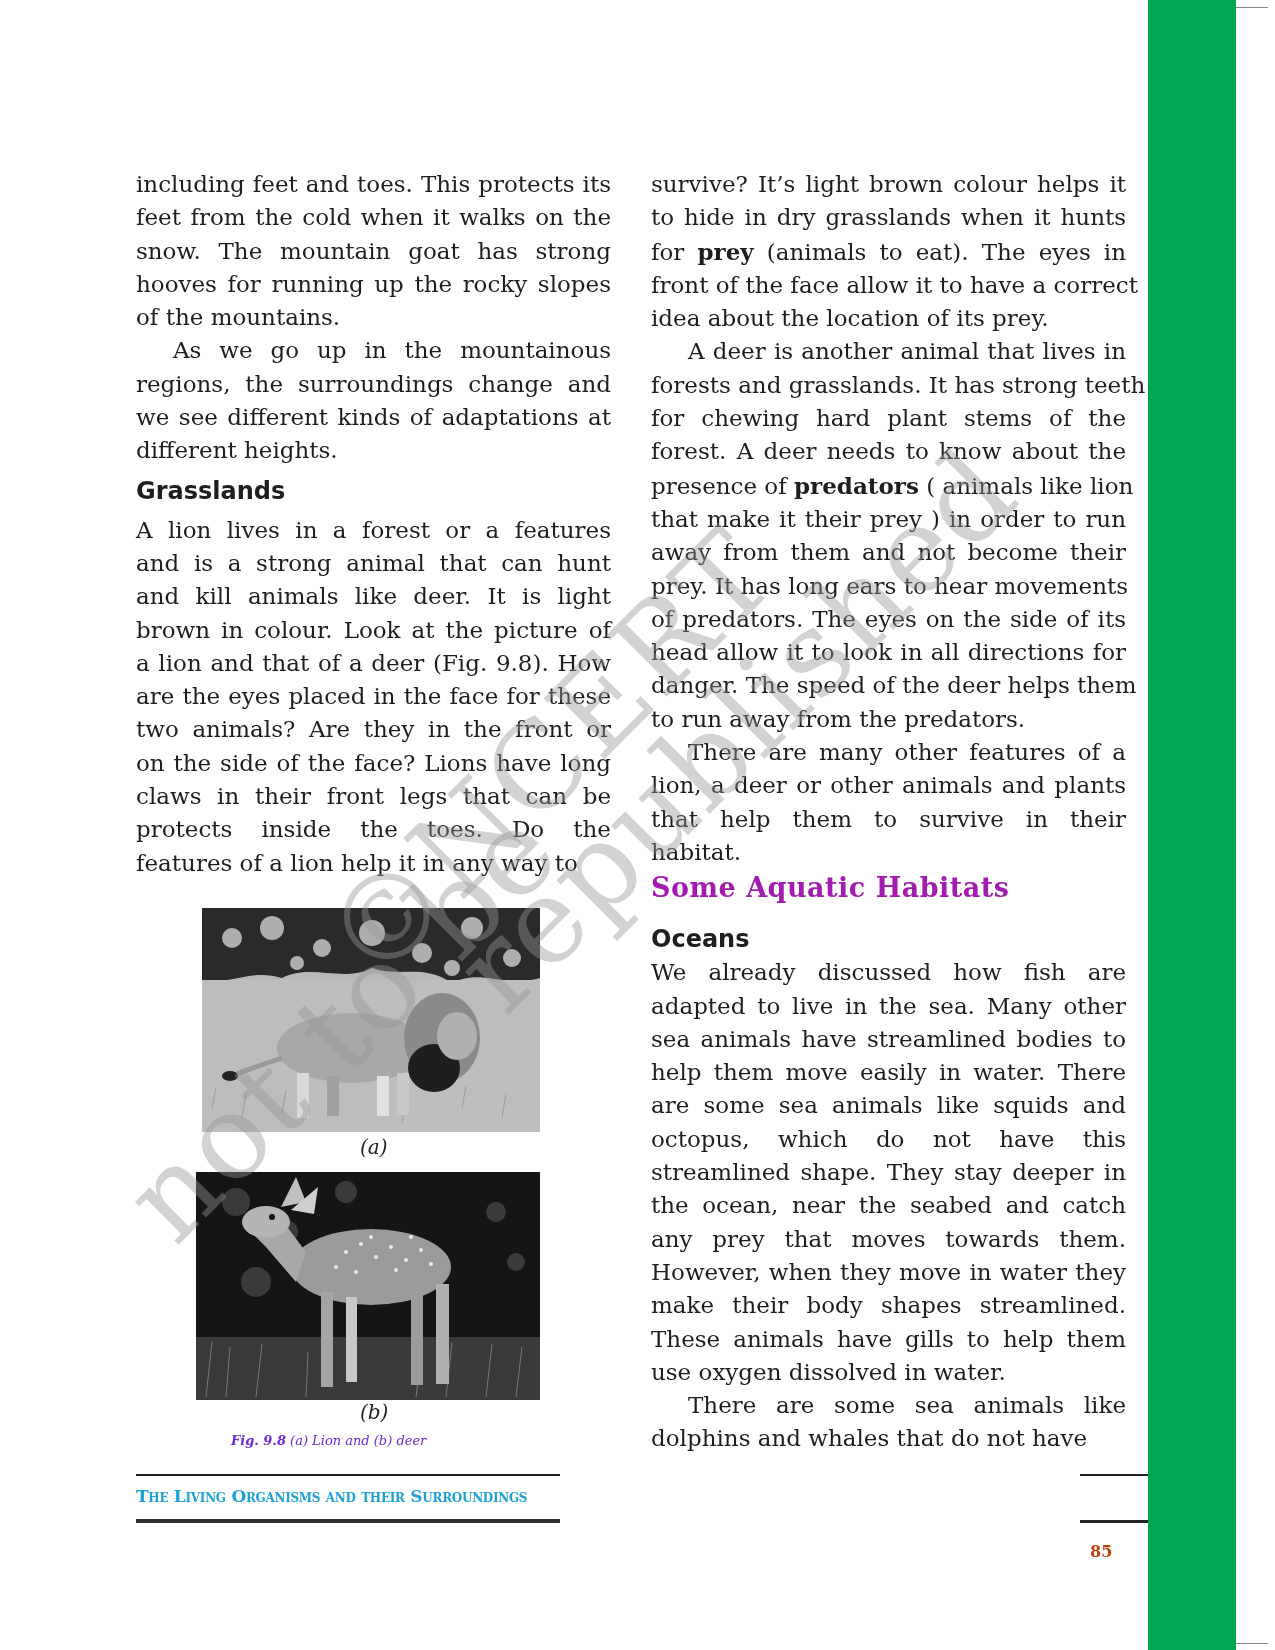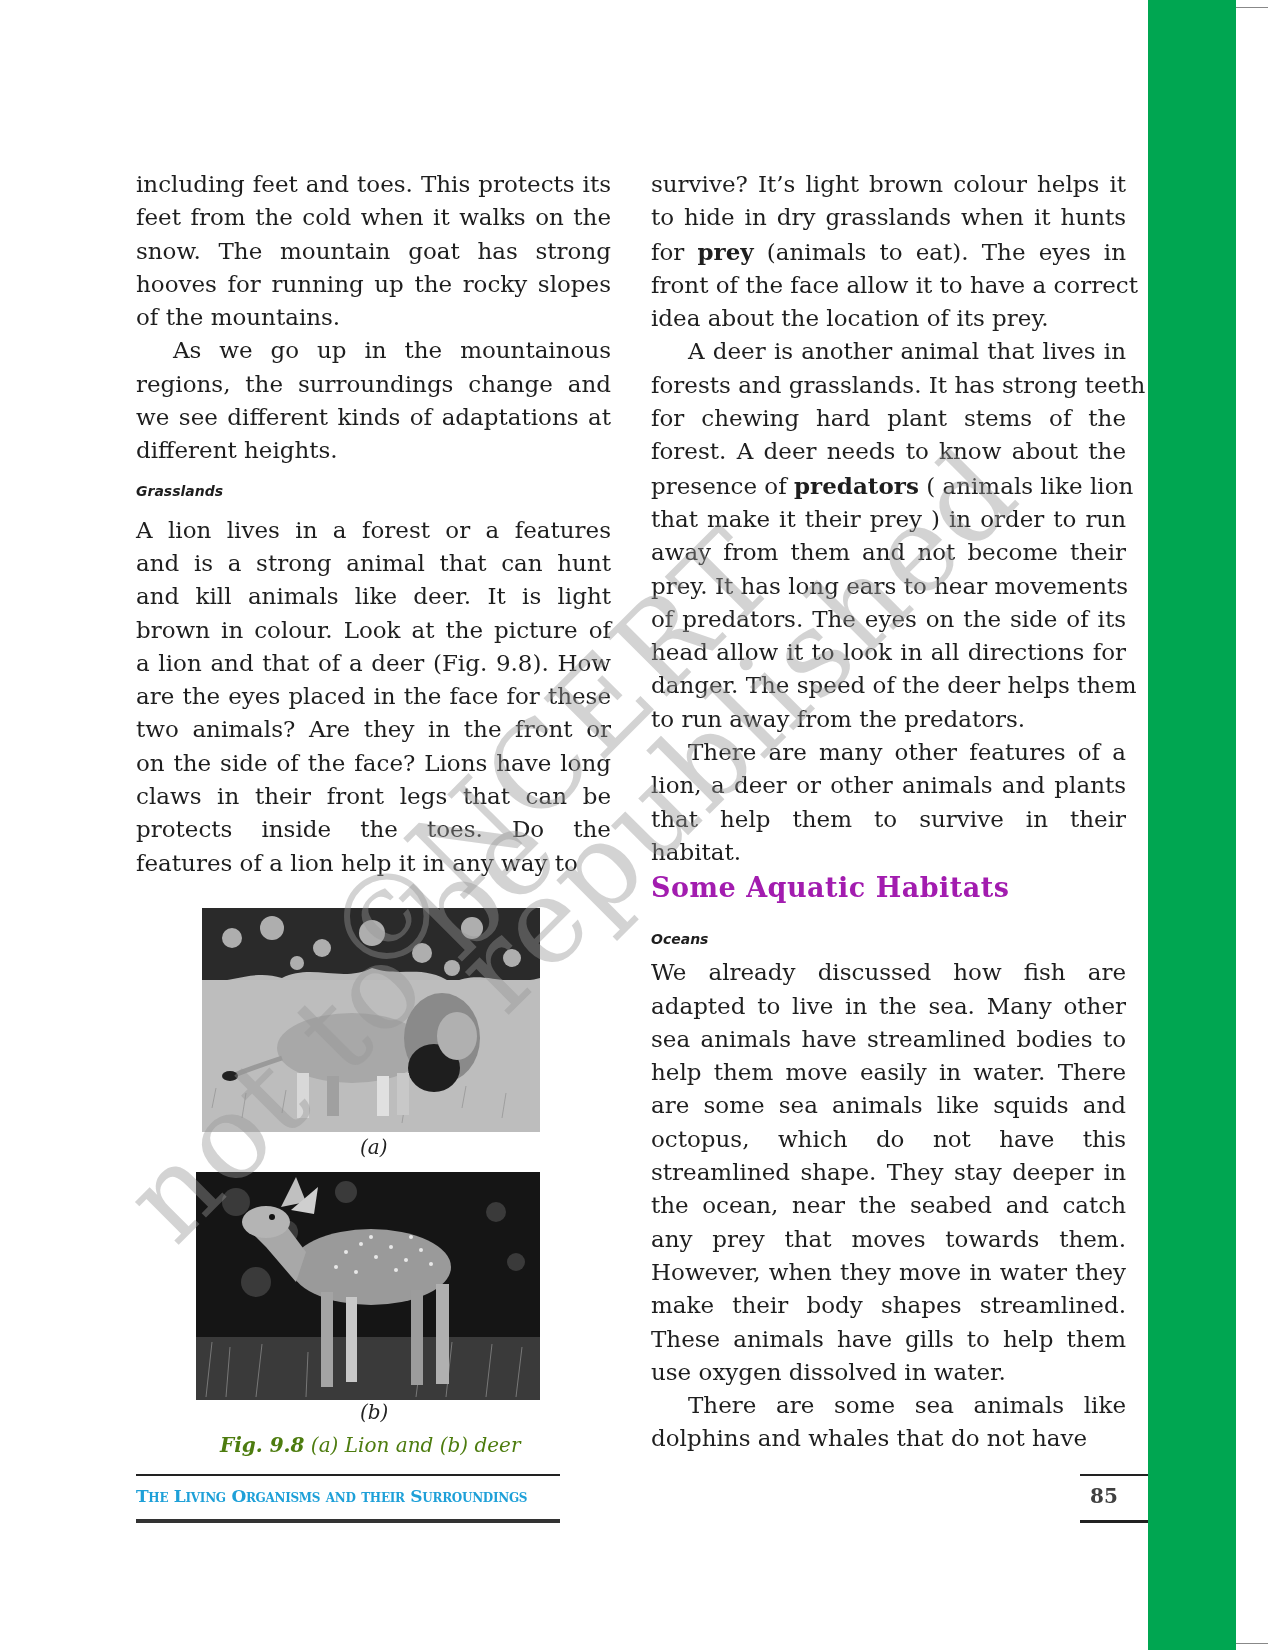--- a/index.html
+++ b/index.html
@@ -8,40 +8,40 @@
     background: #ffffff; color: #1e1e1e;
     font-family: "DejaVu Serif", "Liberation Serif", serif;
   }
   .col { position: absolute; font-size: 23px; line-height: 33.3px; text-align: justify; }
   .col p { margin: 0; }
   #left-col { left: 136px; top: 168px; width: 475px; }
   #right-col { left: 651px; top: 168px; width: 475px; }
   .line { display: block; text-align: justify; text-align-last: justify; white-space: nowrap; }
   .line.last { text-align-last: left; }
   .line.ind { padding-left: 37px; }
-  .subhead { font-family: "DejaVu Sans", sans-serif; font-weight: bold; font-style: italic; font-size: 14px; line-height: 33px; margin: 7px 0 6px 0; }
+  .subhead { font-family: "DejaVu Sans", sans-serif; font-weight: bold; font-size: 24px; line-height: 33px; margin: 7px 0 6px 0; }
   .section-title { font-family: "DejaVu Serif", serif; font-weight: bold; font-size: 27px; color: #a21caf; line-height: 38px; margin: 0 0 2px 0; letter-spacing: 0.5px; }
   b { font-weight: bold; }
 
   .figure-img { position: absolute; overflow: hidden; }
   #lion-img { left: 202px; top: 908px; width: 338px; height: 224px; background: #b4b4b4; }
   #deer-img { left: 196px; top: 1172px; width: 344px; height: 228px; background: #161616; }
   .fig-label { position: absolute; font-family: "DejaVu Serif", serif; font-style: italic; font-size: 20px; color: #222; }
   #label-a { left: 360px; top: 1135px; }
   #label-b { left: 360px; top: 1400px; }
-  #fig-caption { position: absolute; left: 220px; top: 1433px; font-size: 20px; font-style: italic; color: #4d7c0f; white-space: nowrap; }
+  #fig-caption { position: absolute; left: 231px; top: 1433px; font-size: 13px; font-style: italic; color: #6d28d9; white-space: nowrap; }
   #fig-caption .fig-num { font-weight: bold; }
 
   .rule { position: absolute; background: #222; }
   #footer-title {
     position: absolute; left: 136px; top: 1486px;
     font-family: "DejaVu Serif", serif; font-weight: bold; color: #1ea0d8;
     font-size: 17px; font-variant: small-caps; letter-spacing: -0.3px; white-space: nowrap;
   }
-  #page-number { position: absolute; left: 1090px; top: 1484px; font-family: "DejaVu Serif", serif; font-weight: bold; font-size: 20px; color: #404040; }
+  #page-number { position: absolute; left: 1090px; top: 1542px; font-family: "DejaVu Serif", serif; font-weight: bold; font-size: 16px; color: #c2410c; }
   #green-bar { position: absolute; left: 1148px; top: 0; width: 88px; height: 1650px; background: #00a651; }
   .crop { position: absolute; background: #888; height: 1px; }
 
   #watermark { position: absolute; left: 0; top: 0; width: 1275px; height: 1650px; pointer-events: none; }
   .wm { position: absolute; font-family: "DejaVu Serif", serif; color: rgba(150,150,150,0.42); font-size: 118px; white-space: nowrap; transform-origin: left bottom; transform: rotate(-45deg); letter-spacing: 2px; }
 </style>
 </head>
 <body>
 
 <div id="green-bar"></div>

